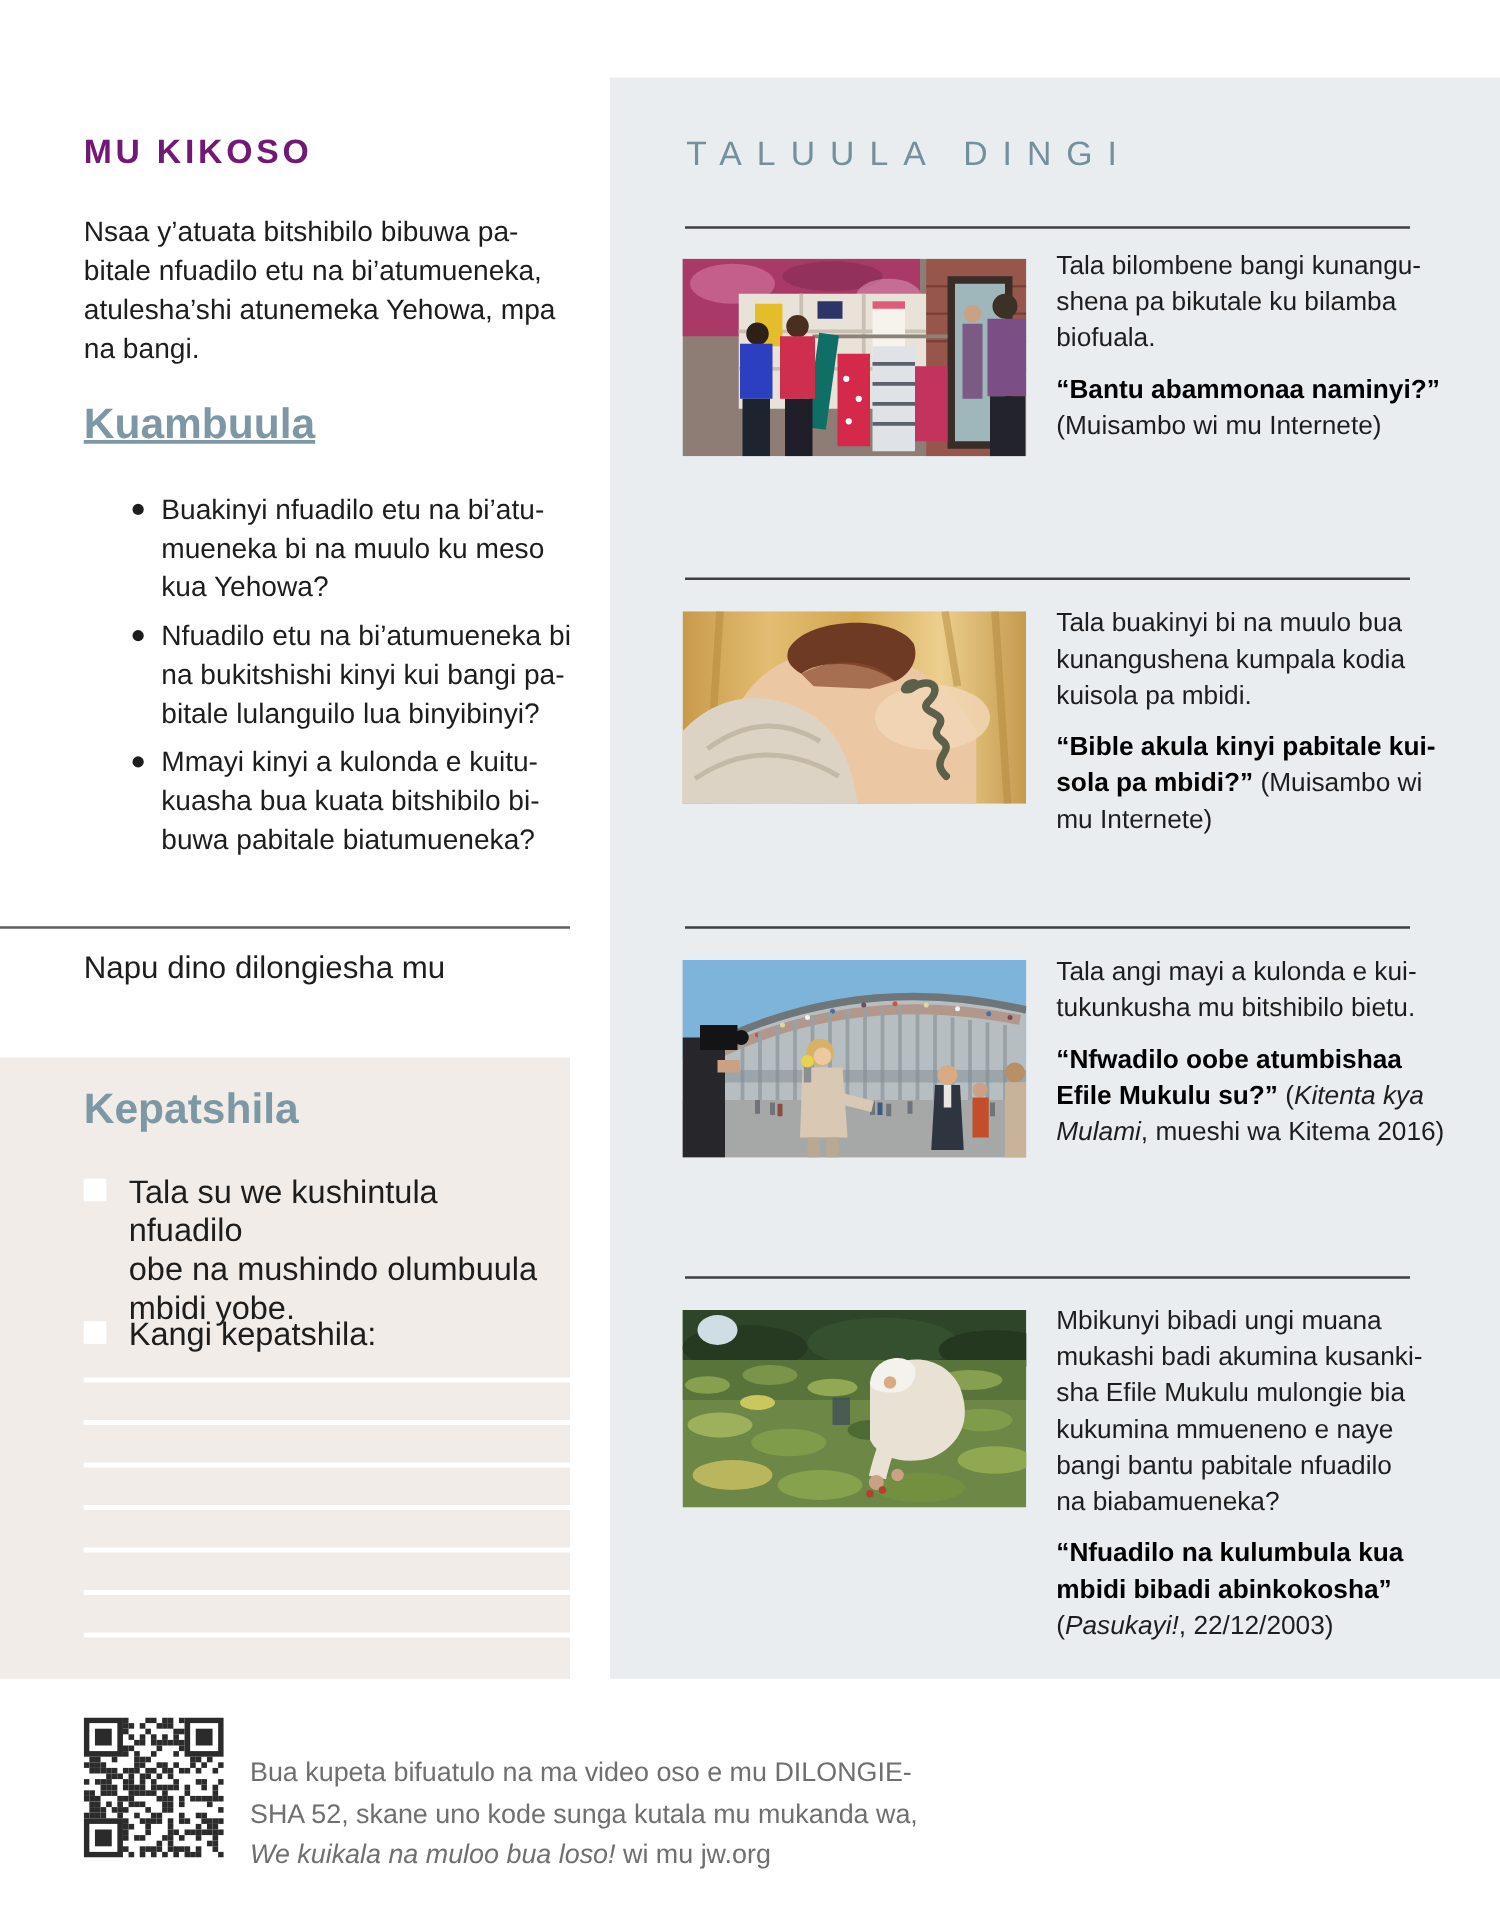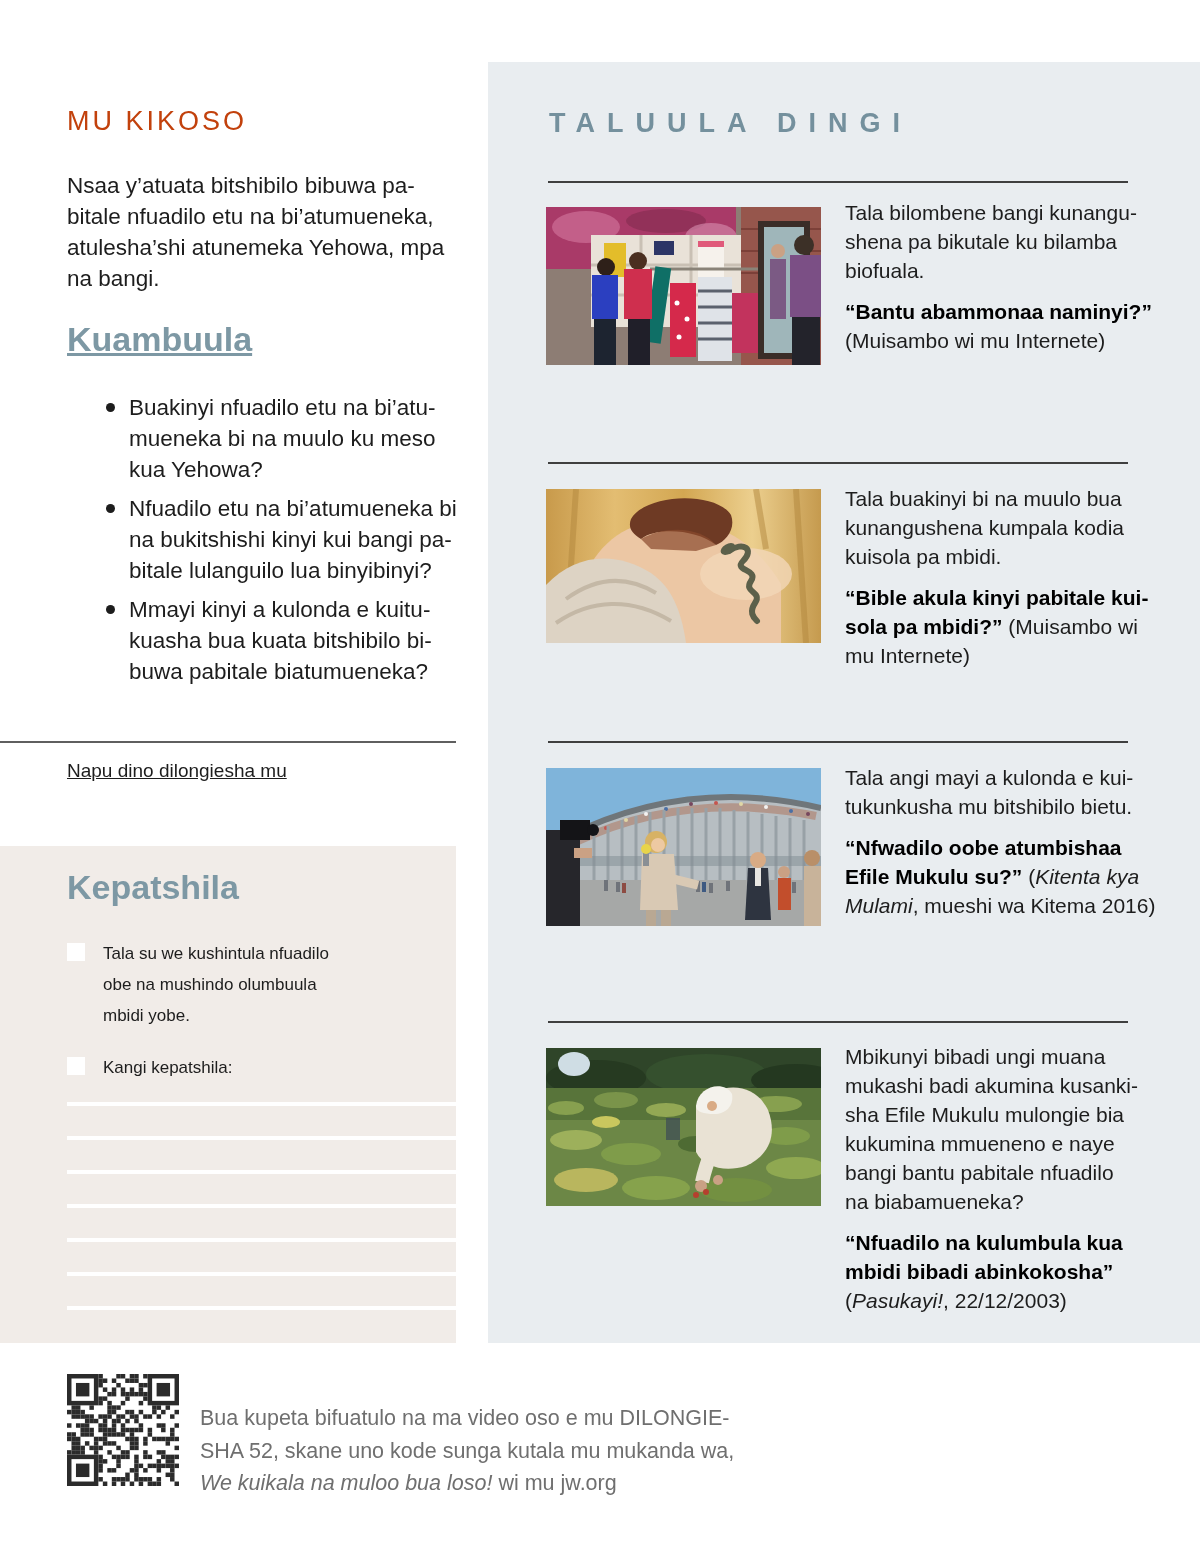--- a/index.html
+++ b/index.html
@@ -2,50 +2,50 @@
 <html><head>
 <meta charset="utf-8">
 <style>
   html,body{margin:0;padding:0;background:#ffffff;}
   .page{position:relative;width:1200px;height:1543px;background:#ffffff;overflow:hidden;
         font-family:"Liberation Sans",sans-serif;color:#1d1d1d;}
   .prewrap{white-space:pre-line;}
 
   
   .panel{position:absolute;left:488px;top:62px;width:712px;height:1281px;background:#e9edf0;}
-  .rtitle{position:absolute;left:549px;top:108px;font-size:27px;font-weight:bold;
+  .rtitle{position:absolute;left:549px;top:108px;font-size:27px;font-weight:normal;
           letter-spacing:12px;color:#74909d;}
   .rule{position:absolute;left:548px;width:580px;height:2px;background:#3f3f3f;}
   .rule1{top:181px}.rule2{top:462px}.rule3{top:741px}.rule4{top:1021px}
 
   .photo{position:absolute;left:546px;width:275px;}
   .photo svg{display:block;width:100%;height:100%;}
   .p1{top:207px;height:158px}.p2{top:489px;height:154px}.p3{top:768px;height:158px}.p4{top:1048px;height:158px}
 
   .rtext{position:absolute;left:845px;width:312px;font-size:21px;line-height:29px;color:#1d1d1d;}
   .rt1{top:198px}.rt2{top:484px}.rt3{top:763px}.rt4{top:1042px}
   .rcite{margin-top:12px;}
   .bq{font-weight:bold;color:#000;}
   em{font-style:italic;}
 
   
-  .kikoso{position:absolute;left:67px;top:106px;font-size:27px;font-weight:normal;
-          letter-spacing:3px;color:#c2410c;}
+  .kikoso{position:absolute;left:67px;top:106px;font-size:27px;font-weight:bold;
+          letter-spacing:3px;color:#701a75;}
   .intro{position:absolute;left:67px;top:170px;width:440px;font-size:22.5px;line-height:31px;}
   .kuambuula{position:absolute;left:67px;top:320px;font-size:34px;font-weight:bold;color:#7d98a4;text-decoration:underline;}
   .qlist{position:absolute;left:106px;top:392px;width:382px;}
   .qitem{position:relative;padding-left:23px;font-size:22.5px;line-height:31px;margin-bottom:8px;}
   .qitem::before{content:"";position:absolute;left:0;top:11px;width:9px;height:9px;
                  border-radius:50%;background:#1d1d1d;}
   .divider-left{position:absolute;left:0;top:741px;width:456px;height:2px;background:#5f5f5f;}
-  .note{position:absolute;left:67px;top:760px;font-size:19px;text-decoration:underline;}
+  .note{position:absolute;left:67px;top:760px;font-size:25px;}
 
   .notebox{position:absolute;left:0;top:846px;width:456px;height:497px;background:#f1ece8;}
   .kepatshila{position:absolute;left:67px;top:868px;font-size:34px;font-weight:bold;color:#7d98a4;}
-  .checkitem{position:absolute;left:67px;width:365px;font-size:17px;line-height:31px;
+  .checkitem{position:absolute;left:67px;width:365px;font-size:26px;line-height:31px;
              padding-left:36px;box-sizing:border-box;}
   .checkitem::before{content:"";position:absolute;left:0;top:5px;width:18px;height:18px;background:#ffffff;}
   .check1{top:938px}.check2{top:1052px}
   .writeline{position:absolute;left:67px;width:389px;height:4px;background:#ffffff;}
 
   
   .qr{position:absolute;left:67px;top:1374px;width:112px;height:112px;}
   .qr svg{display:block;width:100%;height:100%;}
   .ftext{position:absolute;left:200px;top:1402px;width:560px;font-size:21.5px;
          line-height:32.5px;color:#6f6f6f;}

